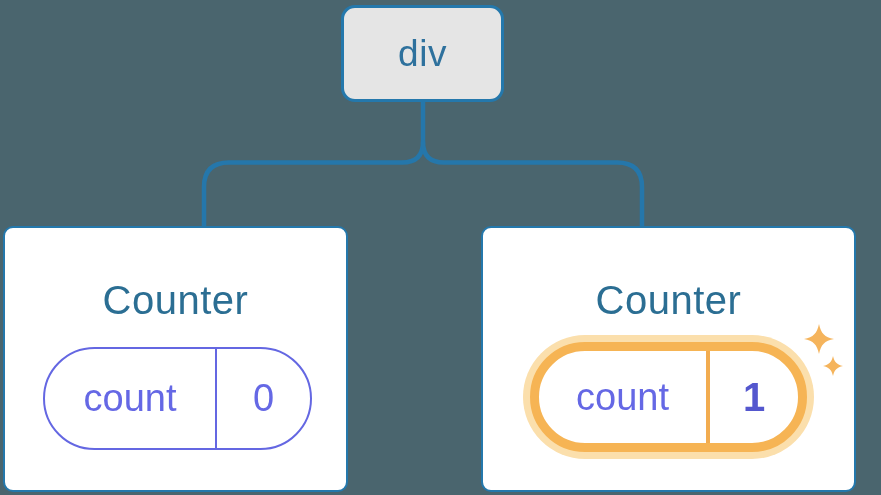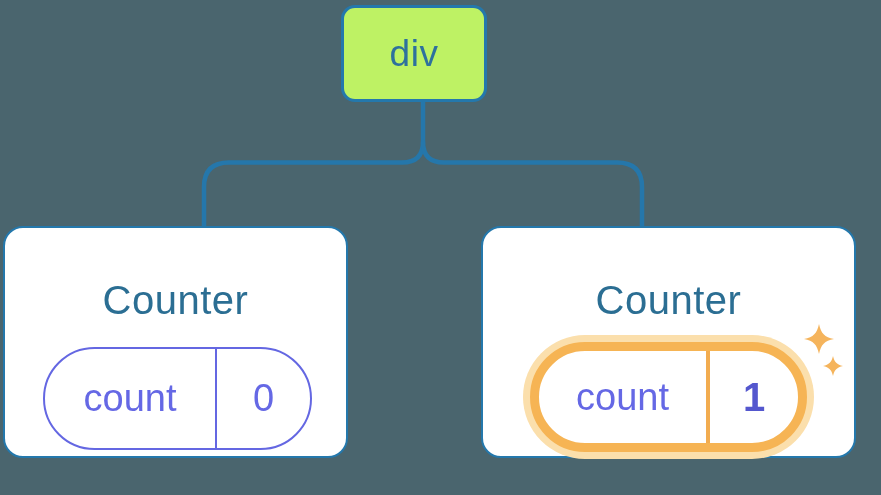--- a/index.html
+++ b/index.html
@@ -19,45 +19,45 @@
   
   #connector-svg {
     position: absolute;
     left: 0; top: 0;
     z-index: 0;
   }
   
   .root-node {
     position: absolute;
     left: 341px; top: 5px;
-    width: 146px; height: 97px;
+    width: 163px; height: 97px;
     box-sizing: border-box;
-    background: #bef264;
+    background: #e5e5e5;
     border: 3px solid #2478AC;
     border-radius: 14px;
     display: flex;
     align-items: center;
     justify-content: center;
     z-index: 1;
   }
   .root-node .node-label {
     font-size: 37px;
     font-weight: 500;
     color: #2E719D;
     letter-spacing: 0.5px;
   }
   
   .counter-card {
     position: absolute;
     top: 226px;
-    height: 232px;
+    height: 266px;
     box-sizing: border-box;
     background: #FFFFFF;
     border: 2.5px solid #2478AC;
-    border-radius: 20px;
+    border-radius: 10px;
     z-index: 1;
   }
   #card-left  { left: 3px;   width: 345px; }
   #card-right { left: 481px; width: 375px; }
   .counter-title {
     position: absolute;
     top: 50px;
     left: 0;
     width: 100%;
     text-align: center;

